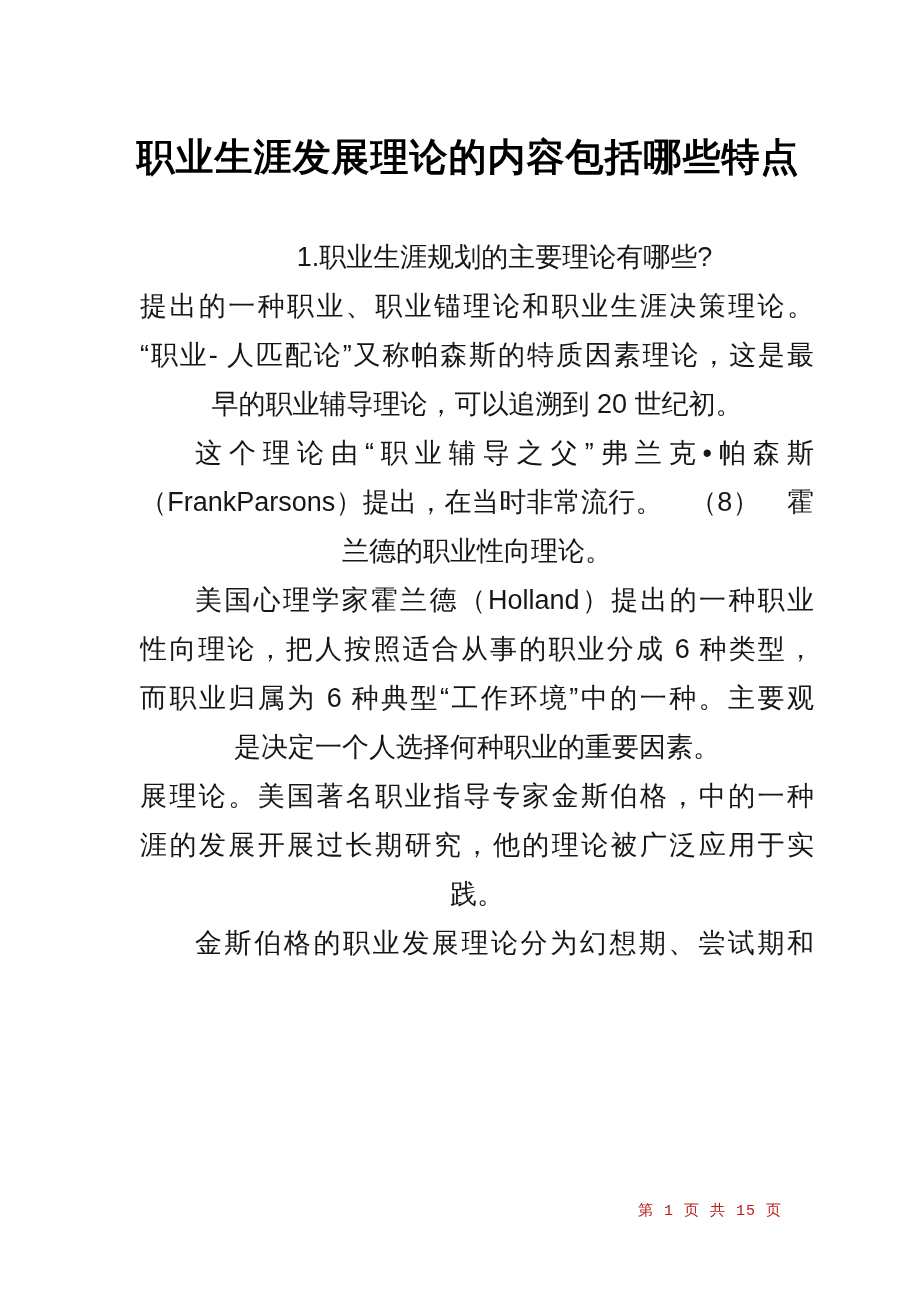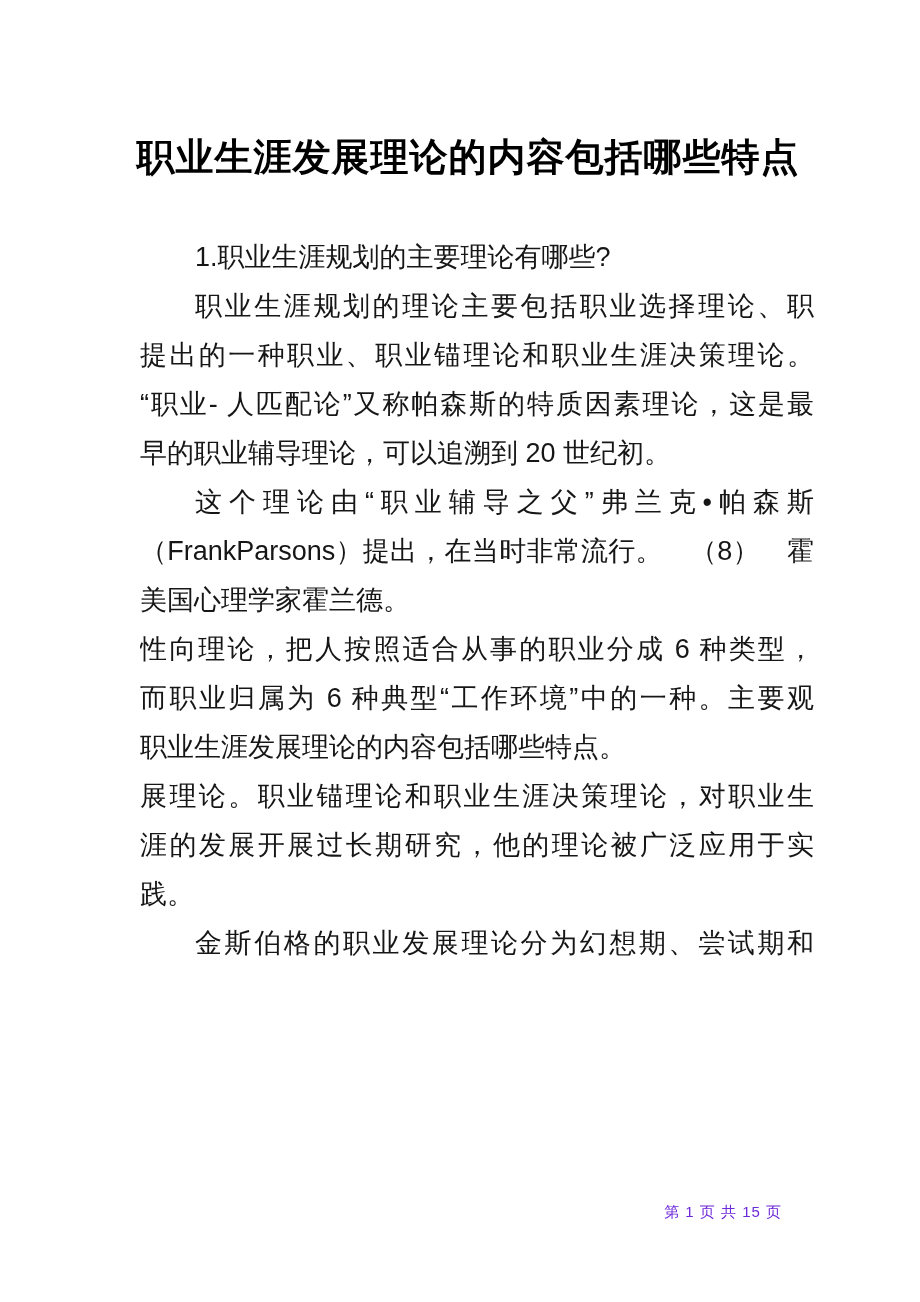--- a/index.html
+++ b/index.html
@@ -33,60 +33,61 @@
     position: absolute;
     top: 233px;
     left: 140px;
     width: 674px;
   }
   .line {
     font-size: 27px;
     line-height: 49px;
     height: 49px;
     overflow: hidden;
-    text-align: left;
+    text-align: center;
     color: #161616;
   }
   .line.indent {
     text-indent: 55px;
   }
   .line.fill {
     text-align: justify;
     text-align-last: justify;
     text-justify: inter-character;
   }
   .doc-footer {
     position: absolute;
     top: 1200px;
     right: 138px;
     font-size: 15px;
     line-height: 24px;
-    color: #6d28d9;
+    color: #b91c1c;
     letter-spacing: 1px;
+    font-family: Liberation Mono, monospace;
   }
 </style>
 </head>
 <body>
 
 <div class="viewport">
   <h1 class="doc-title">职业生涯发展理论的内容包括哪些特点</h1>
 
   <main class="doc-body">
       <div class="line indent">1.职业生涯规划的主要理论有哪些?</div>
-      <div class="line indent fill">职业生涯规划的理论主要包括职业选择理论、职</div>
       <div class="line fill">提出的一种职业、职业锚理论和职业生涯决策理论。</div>
       <div class="line fill">“职业- 人匹配论”又称帕森斯的特质因素理论，这是最</div>
       <div class="line">早的职业辅导理论，可以追溯到 20 世纪初。</div>
       <div class="line indent fill">这个理论由“职业辅导之父”弗兰克•帕森斯</div>
       <div class="line fill">（FrankParsons）提出，在当时非常流行。　（8）　霍</div>
-      <div class="line">美国心理学家霍兰德。</div>
+      <div class="line">兰德的职业性向理论。</div>
+      <div class="line indent fill">美国心理学家霍兰德（Holland）提出的一种职业</div>
       <div class="line fill">性向理论，把人按照适合从事的职业分成 6 种类型，</div>
       <div class="line fill">而职业归属为 6 种典型“工作环境”中的一种。主要观</div>
-      <div class="line">职业生涯发展理论的内容包括哪些特点。</div>
-      <div class="line fill">展理论。职业锚理论和职业生涯决策理论，对职业生</div>
+      <div class="line">是决定一个人选择何种职业的重要因素。</div>
+      <div class="line fill">展理论。美国著名职业指导专家金斯伯格，中的一种</div>
       <div class="line fill">涯的发展开展过长期研究，他的理论被广泛应用于实</div>
       <div class="line">践。</div>
       <div class="line indent fill">金斯伯格的职业发展理论分为幻想期、尝试期和</div>
     </main>
 
   <footer class="doc-footer">
     <span>第 1 页 共 15 页</span>
   </footer>
 </div>
 

